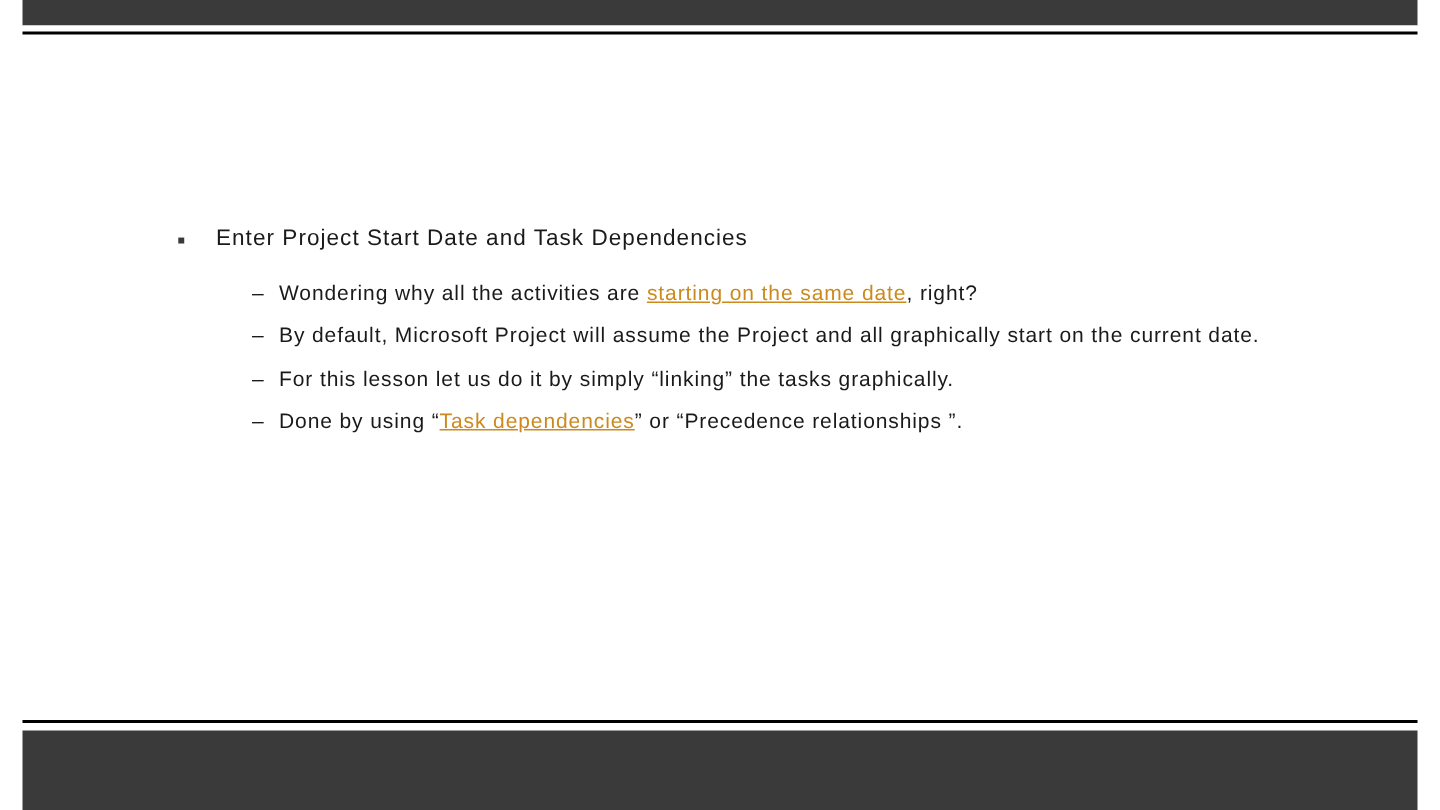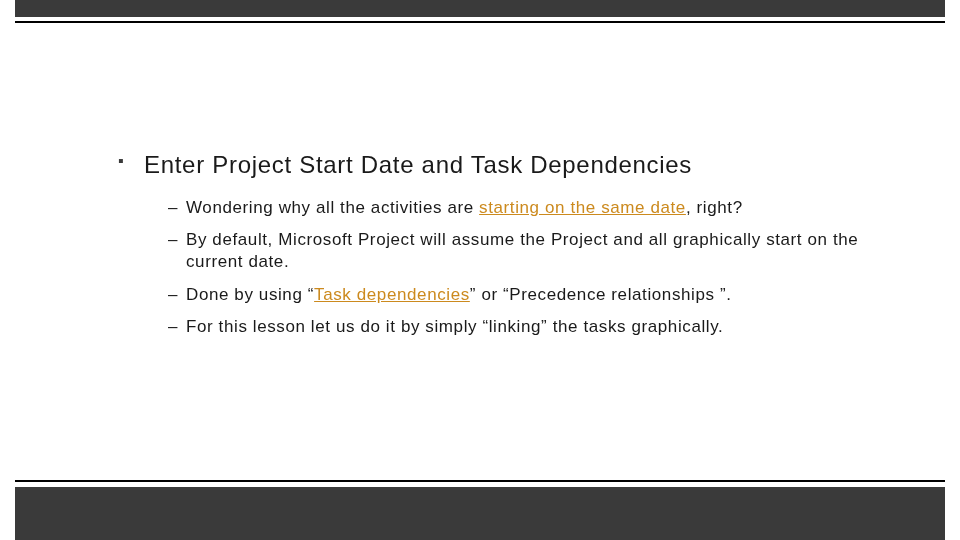--- a/index.html
+++ b/index.html
@@ -56,40 +56,40 @@
   .content {
     position: absolute;
     left: 112px;
     right: 80px;
     top: 150px;
     color: #1a1a1a;
     line-height: 1.22;
   }
   .lvl1 {
     position: relative;
-    font-size: 24px;
+    font-size: 15px;
     font-weight: 400;
     letter-spacing: 0.7px;
     padding-left: 32px;
     margin-bottom: 18px;
   }
   .lvl1::before {
     content: "▪";
     position: absolute;
     left: 6px;
     top: 1px;
     font-size: 16px;
     color: #3a3a3a;
   }
   .lvl2-group {
     padding-left: 56px;
   }
   .lvl2 {
     position: relative;
-    font-size: 17px;
+    font-size: 14px;
     font-weight: 400;
     letter-spacing: 0.6px;
     padding-left: 18px;
     margin-bottom: 10px;
     line-height: 1.3;
     color: #1a1a1a;
   }
   .lvl2::before {
     content: "–";
     position: absolute;
@@ -118,24 +118,24 @@
     <div class="lvl1">Enter Project Start Date and Task Dependencies</div>
 
     <div class="lvl2-group">
       <div class="lvl2">
         <span>Wondering why all the activities are </span><span class="highlight">starting on the same date</span><span>, right?</span>
       </div>
       <div class="lvl2">
         <span>By default, Microsoft Project will assume the Project and all graphically start on the current date.</span>
       </div>
       <div class="lvl2">
-        <span>Done by using “</span><span class="highlight">Task dependencies</span><span>” or “Precedence relationships ”.</span>
+        <span>For this lesson let us do it by simply “linking” the tasks graphically.</span>
       </div>
       <div class="lvl2">
-        <span>For this lesson let us do it by simply “linking” the tasks graphically.</span>
+        <span>Done by using “</span><span class="highlight">Task dependencies</span><span>” or “Precedence relationships ”.</span>
       </div>
     </div>
   </div>
 
   <div class="bottom-rule-group">
     <div class="bottom-rule-thin"></div>
     <div class="bottom-rule-gap"></div>
     <div class="bottom-rule-dark"></div>
   </div>
 

